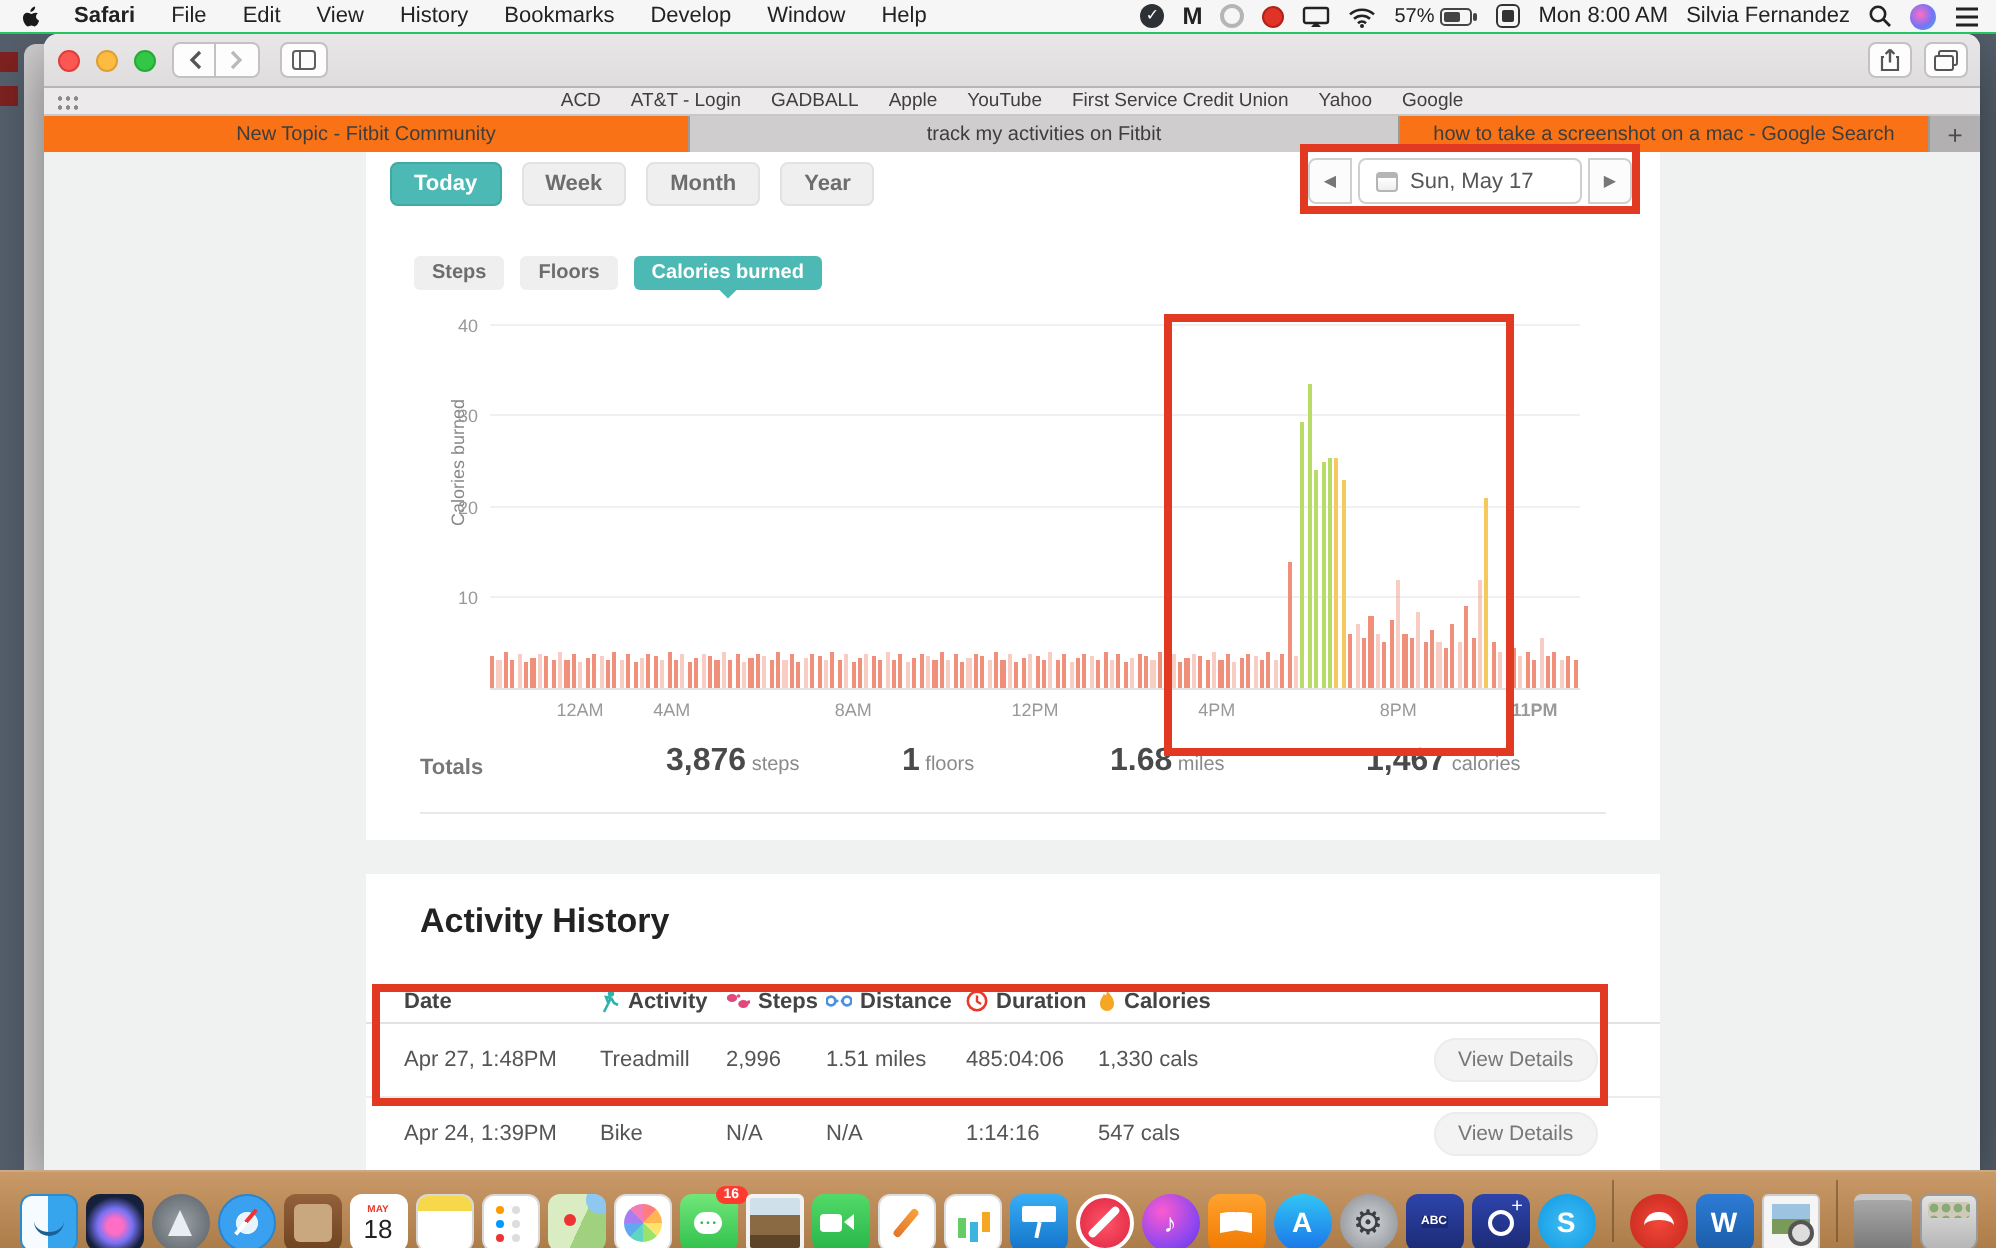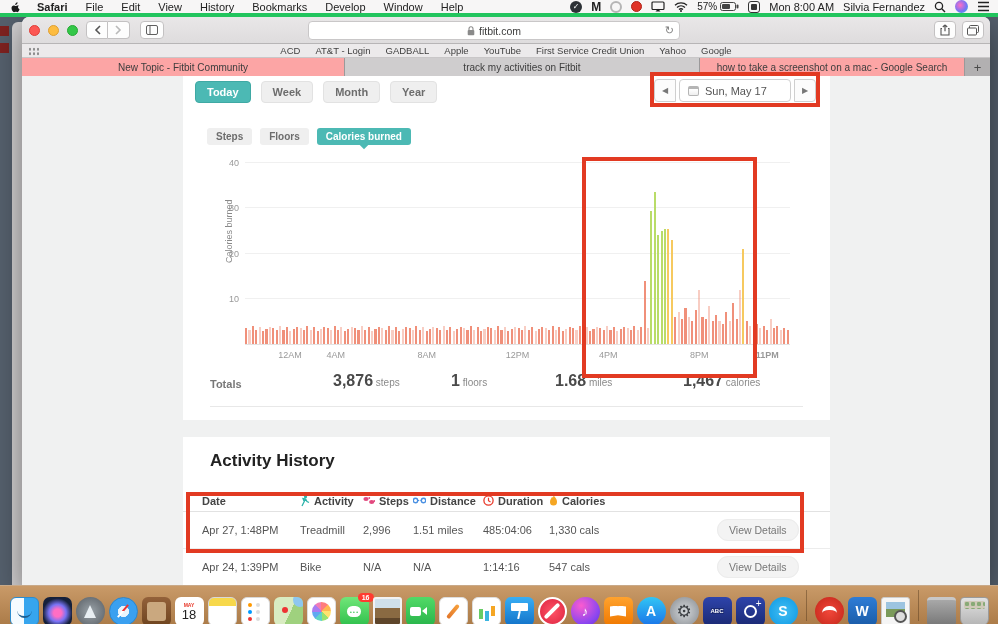--- a/index.html
+++ b/index.html
@@ -2,21 +2,21 @@
 <html><head>
 <meta charset="utf-8">
 <style>
   * { margin:0; padding:0; box-sizing:border-box; }
   html,body { width:998px; height:624px; overflow:hidden; }
   body { font-family:"Liberation Sans", sans-serif; background:#55606d; position:relative; }
 
   
   .menubar { position:absolute; left:0; top:0; width:998px; height:17px; background:#f7f6f6;
              display:flex; align-items:center; font-size:11px; color:#222; z-index:50;
-             border-bottom:4px solid #22c55e; }
+             border-bottom:1px solid #22c55e; }
   .mb-left { display:flex; align-items:center; gap:0; padding-left:10px; }
   .mb-apple { width:18px; text-align:center; }
   .mb-item { padding:0 9px; }
   .mb-item.app { font-weight:bold; }
   .mb-right { margin-left:auto; display:flex; align-items:center; gap:9px; padding-right:8px; }
   .st-ic { display:inline-flex; align-items:center; justify-content:center; height:13px; }
   .ic-check { width:12px;height:12px;border-radius:50%;background:#2d3136;color:#fff;font-size:8px;line-height:12px;text-align:center;}
   .ic-m { font-weight:bold; font-size:12px; }
   .ic-swirl { width:12px;height:12px;border-radius:50%;border:2px solid #9a9a9a;opacity:.7;}
   .ic-reddot { width:11px;height:11px;border-radius:50%;background:#e03226;border:1px solid #b02318;}
@@ -54,21 +54,21 @@
 
   
   .bookmarks { height:14px; background:#eceaeb; border-bottom:1px solid #c9c7c8; display:flex;
                align-items:center; justify-content:center; gap:15px; font-size:9.5px; color:#3f3f3f;
                position:relative; }
   .bm-grid { position:absolute; left:6px; top:3px; width:12px; height:9px;
              background:radial-gradient(circle 1px, #8a8a8a 1px, transparent 1.2px) 0 0/4px 4.5px; }
 
   
   .tabbar { height:18px; background:#b2b0b1; display:flex; }
-  .tab { border-right:1px solid #9b999a; background:#fca5a5; color:#3d3d3d; font-size:10px;
+  .tab { border-right:1px solid #9b999a; background:#f97316; color:#3d3d3d; font-size:10px;
          display:flex; align-items:center; justify-content:center; overflow:hidden; white-space:nowrap; }
   .tab.active { background:#cfcdce; }
   .newtab { width:25px; display:flex; align-items:center; justify-content:center; color:#4a4a4a;
             font-size:13px; background:#b2b0b1; }
 
   
   .content { position:relative; height:509px; background:#f0f1f1; overflow:hidden; }
   .card { position:absolute; background:#fff; }
   .card1 { left:161px; top:0px; width:647px; height:344px; }
   .card2 { left:161px; top:361px; width:647px; height:160px; }
@@ -302,28 +302,20 @@
             <path d="M1 1l4 4-4 4" fill="none" stroke="#b9b9b9" stroke-width="1.6"></path>
           </svg>
       </span>
     </div>
     <span class="tb-btn side">
       <svg width="12" height="10" viewBox="0 0 12 10">
           <rect x="0.5" y="0.5" width="11" height="9" rx="1.5" fill="none" stroke="#5f5f5f"></rect>
           <path d="M4 .5v9" stroke="#5f5f5f"></path>
         </svg>
     </span>
-    <div class="urlfield">
-      <svg width="8" height="10" viewBox="0 0 8 10">
-          <rect x="0.7" y="4" width="6.6" height="5.3" rx="1" fill="#8a8a8a"></rect>
-          <path d="M2 4V2.8a2 2 0 0 1 4 0V4" fill="none" stroke="#8a8a8a" stroke-width="1.1"></path>
-        </svg>
-      <span>fitbit.com</span>
-      <span class="reload">↻</span>
-    </div>
     <div class="tb-right">
       <span class="tb-btn">
         <svg width="10" height="12" viewBox="0 0 10 12">
             <path d="M5 .8v6.4M5 .8L2.8 3M5 .8L7.2 3" fill="none" stroke="#555" stroke-width="1.2"></path>
             <path d="M2 4.5H1v6.5h8V4.5H8" fill="none" stroke="#555" stroke-width="1.1"></path>
           </svg>
       </span>
       <span class="tb-btn">
         <svg width="12" height="11" viewBox="0 0 12 11">
             <rect x="2.5" y="0.5" width="9" height="7" rx="1" fill="none" stroke="#555"></rect>

